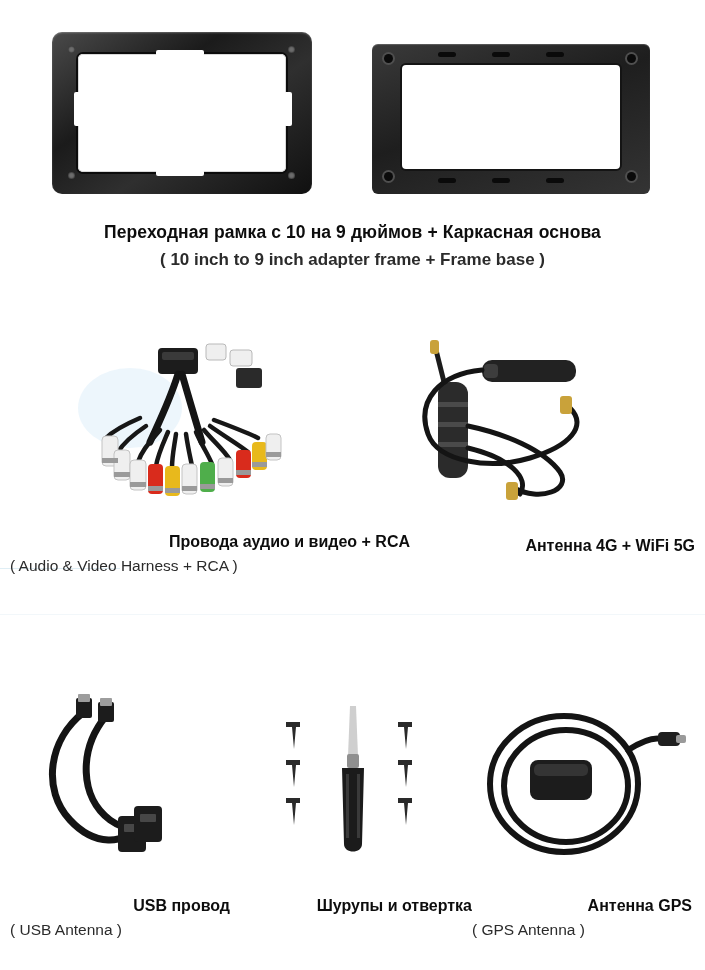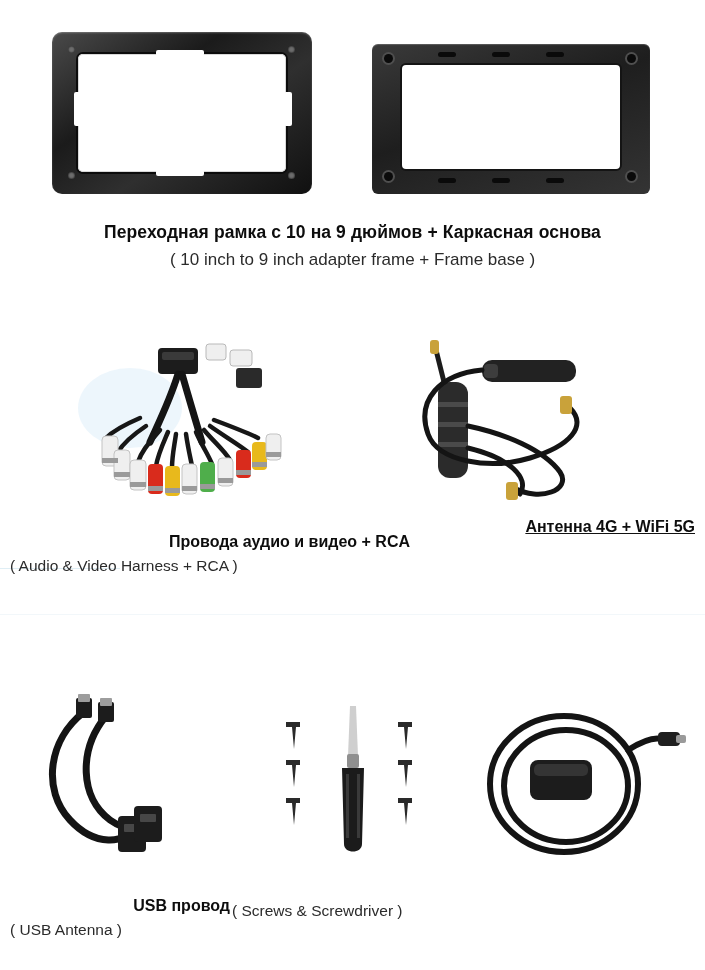--- a/index.html
+++ b/index.html
@@ -30,20 +30,21 @@
     color: #0d0d0d;
     letter-spacing: 0.1px;
     line-height: 1.2;
   }
   .cap-secondary {
     font-size: 17px;
     text-align: center;
     color: #2b2b2b;
     line-height: 1.25;
     margin-top: 6px;
+    font-weight: bold;
   }
   .cap-small-primary {
     font-weight: bold;
     font-size: 16px;
     text-align: right;
     color: #0d0d0d;
     line-height: 1.2;
   }
   .cap-small-secondary {
     font-size: 15.5px;
@@ -158,23 +159,22 @@
 
   .sec2-cap-left {
     position: absolute;
     left: 10px;
     top: 202px;
     width: 400px;
   }
   .sec2-cap-right {
     position: absolute;
     left: 402px;
-    top: 187px;
+    top: 206px;
     width: 293px;
-    text-decoration: underline;
   }
 
   
   .section3 {
     position: absolute;
     left: 0;
     top: 684px;
     width: 695px;
     height: 300px;
   }
@@ -408,18 +408,22 @@
         <rect x="66" y="70" width="54" height="12" rx="5" fill="#343434"></rect>
       </svg>
     </div>
 
     <div class="sec3-cap-1">
       <div class="cap-small-primary">USB провод</div>
       <div class="cap-small-secondary">( USB Antenna )</div>
     </div>
 
     <div class="sec3-cap-2">
-      <div class="cap-small-secondary">( Screws &amp; Screwdriver )</div>
-    </div>
-
+      <div class="cap-small-primary">Шурупы и отвертка</div>
+    </div>
+
+    <div class="sec3-cap-3">
+      <div class="cap-small-primary">Антенна GPS</div>
+      <div class="cap-small-secondary">( GPS Antenna )</div>
+    </div>
   </div>
 
 </div>
 
 </body></html>

